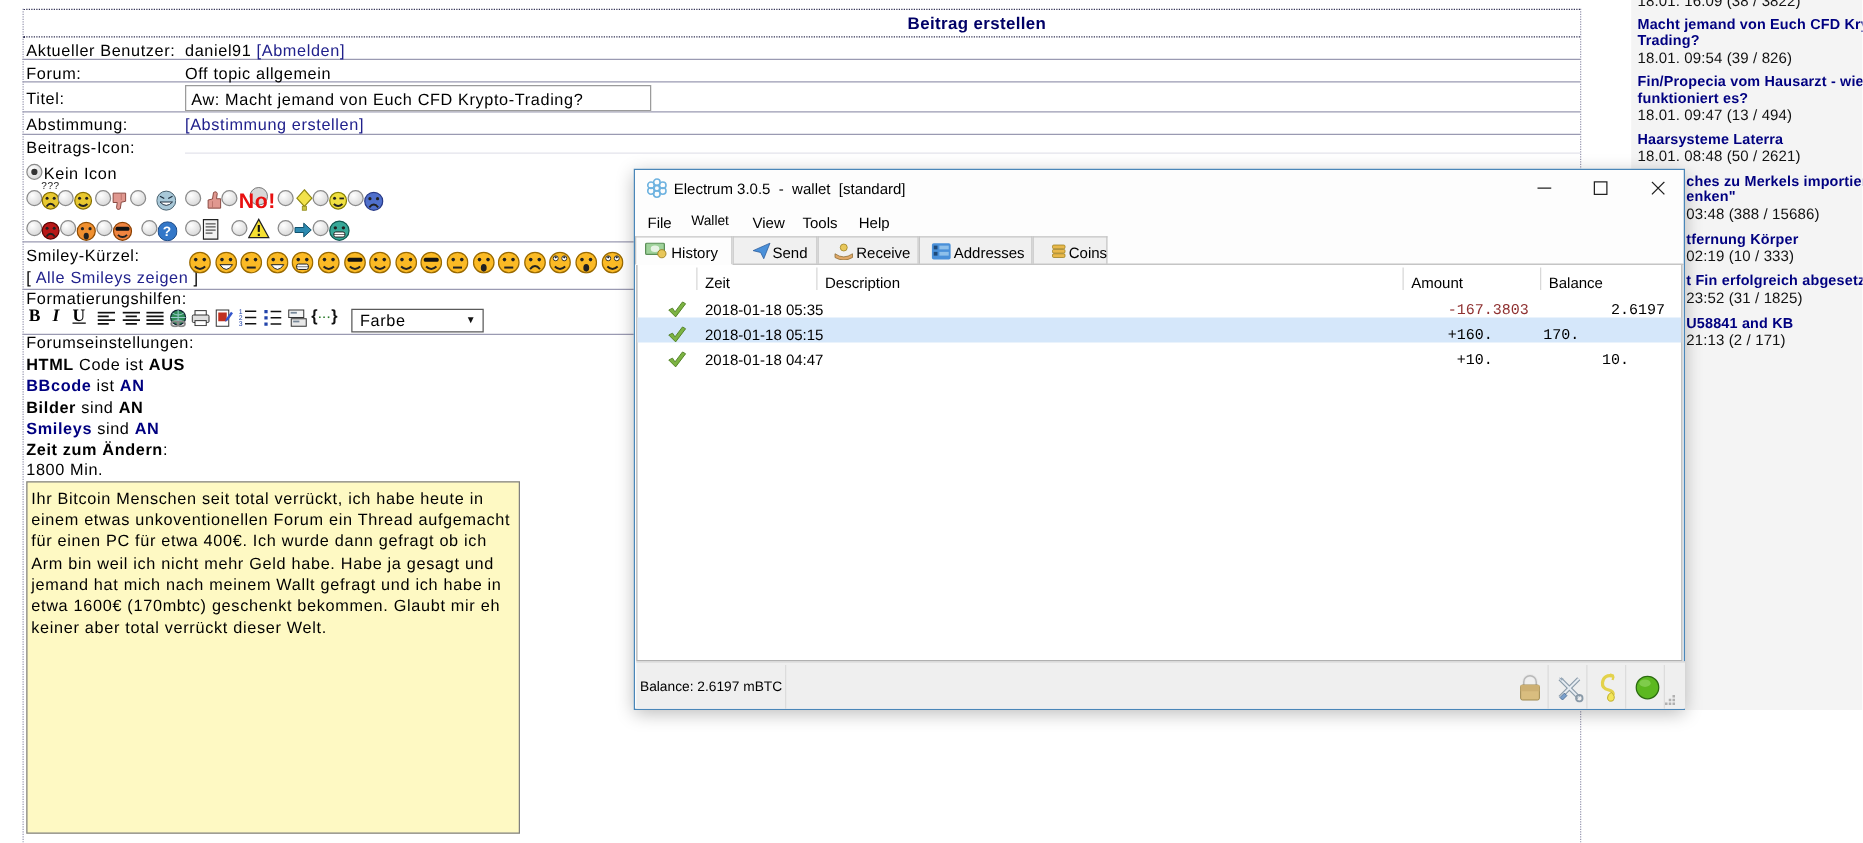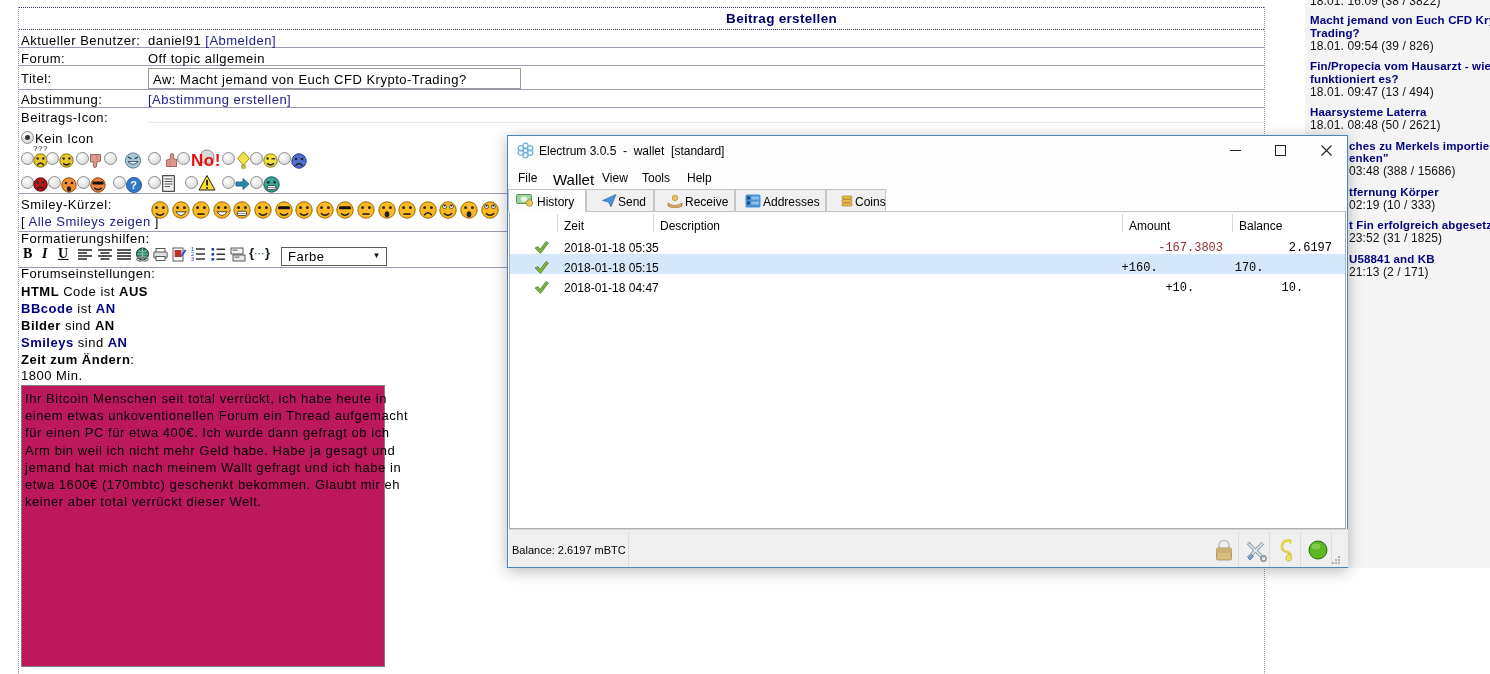--- a/index.html
+++ b/index.html
@@ -335,21 +335,21 @@
     <span style="position:absolute;left:6px;top:1px;font-size:13px">Farbe</span>
     <span style="position:absolute;right:5px;top:3px;font-size:8px;color:#111">▼</span>
   </div>
 <div class="etxt" style="left:21px;top:266px">Forumseinstellungen:</div>
 <div class="etxt" style="left:21px;top:284px"><span class="b">HTML</span> Code ist <span class="b">AUS</span></div>
 <div class="etxt" style="left:21px;top:301px"><span class="b" style="color:#000080">BBcode</span> ist <span class="b" style="color:#000080">AN</span></div>
 <div class="etxt" style="left:21px;top:318px"><span class="b">Bilder</span> sind <span class="b">AN</span></div>
 <div class="etxt" style="left:21px;top:335px"><span class="b" style="color:#000080">Smileys</span> sind <span class="b" style="color:#000080">AN</span></div>
 <div class="etxt" style="left:21px;top:352px"><span class="b">Zeit zum Ändern</span>:</div>
 <div class="etxt" style="left:21px;top:368px">1800 Min.</div>
-<div class="abs" style="left:21px;top:385px;width:364px;height:282px;border:1px solid #808080;background:#be185d;box-sizing:border-box">
+<div class="abs" style="left:21px;top:385px;width:395px;height:282px;border:1px solid #808080;background:#fef9c3;box-sizing:border-box">
     <div style="position:absolute;left:3px;top:4px;line-height:17.2px;letter-spacing:0.55px;white-space:nowrap">Ihr Bitcoin Menschen seit total verrückt, ich habe heute in<br>einem etwas unkoventionellen Forum ein Thread aufgemacht<br>für einen PC für etwa 400€. Ich wurde dann gefragt ob ich<br>Arm bin weil ich nicht mehr Geld habe. Habe ja gesagt und<br>jemand hat mich nach meinem Wallt gefragt und ich habe in<br>etwa 1600€ (170mbtc) geschenkt bekommen. Glaubt mir eh<br>keiner aber total verrückt dieser Welt.</div>
   </div>
 <div id="sidebar">
 <div class="abs" style="left:1305px;top:0;width:185px;height:568px;background:#f4f4f4"></div>
 <div class="d" style="left:1310px;top:-6px">18.01. 16:09 (38 / 3822)</div>
 <div class="t" style="left:1310px;top:14px">Macht jemand von Euch CFD Krypto-</div>
 <div class="t" style="left:1310px;top:27px">Trading?</div>
 <div class="d" style="left:1310px;top:39px">18.01. 09:54 (39 / 826)</div>
 <div class="t" style="left:1310px;top:60px">Fin/Propecia vom Hausarzt - wie</div>
 <div class="t" style="left:1310px;top:73px">funktioniert es?</div>
@@ -378,21 +378,21 @@
         <circle cx="8.5" cy="8.5" r="2.2"></circle>
       </g>
     </svg>
 <div class="etxt" style="left:31px;top:8px;font-size:12px">Electrum 3.0.5&nbsp; -&nbsp; wallet&nbsp; [standard]</div>
 <div class="abs" style="left:722px;top:14px;width:11px;height:1px;background:#222"></div>
 <div class="abs" style="left:767px;top:9px;width:9px;height:9px;border:1px solid #222"></div>
 <svg class="abs" style="left:813px;top:9px" width="11" height="11" viewBox="0 0 11 11">
       <path d="M0.5 0.5 L10.5 10.5 M10.5 0.5 L0.5 10.5" stroke="#222" stroke-width="1.1"></path>
     </svg>
 <div class="etxt" style="left:10px;top:35px;font-size:12px">File</div>
-<div class="etxt" style="left:45px;top:35px;font-size:15px">Wallet</div>
+<div class="etxt" style="left:45px;top:35px;font-size:11px">Wallet</div>
 <div class="etxt" style="left:94px;top:35px;font-size:12px">View</div>
 <div class="etxt" style="left:134px;top:35px;font-size:12px">Tools</div>
 <div class="etxt" style="left:179px;top:35px;font-size:12px">Help</div>
 <div class="etab" style="left:0px;width:78px;background:#fdfdfd;border-bottom:1px solid #fdfdfd;z-index:3;"></div>
 <div class="etab" style="left:78px;width:68px;background:#f0f0f0;"></div>
 <div class="etab" style="left:146px;width:81px;background:#f0f0f0;"></div>
 <div class="etab" style="left:227px;width:91px;background:#f0f0f0;"></div>
 <div class="etab" style="left:318px;width:60px;background:#f0f0f0;"></div>
 <div class="abs" style="left:0px;top:75px;width:839px;height:1px;background:#c5c5c5;z-index:2"></div>
 <svg class="abs" style="left:8px;top:58px;z-index:4" width="18" height="13" viewBox="0 0 18 13">
@@ -439,21 +439,21 @@
 <svg class="abs" style="left:24px;top:29px" width="15" height="13" viewBox="0 0 15 13">
         <path d="M1 7 L4 5.5 L6 8.5 L12 0.5 L14.5 2 L6.5 12.5 Z" fill="#7cb342" stroke="#4a7a1e" stroke-width="0.7"></path>
       </svg>
 <div class="etxt" style="left:54px;top:29px">2018-01-18 05:35</div>
 <div class="etxt" style="left:575px;top:29px;width:138px;text-align:right;font-family:'Liberation Mono',monospace;font-size:12px;color:#8f3131">-167.3803</div>
 <div class="etxt" style="left:685px;top:29px;width:137px;text-align:right;font-family:'Liberation Mono',monospace;font-size:12px;color:#000">2.6197</div>
 <svg class="abs" style="left:24px;top:49px" width="15" height="13" viewBox="0 0 15 13">
         <path d="M1 7 L4 5.5 L6 8.5 L12 0.5 L14.5 2 L6.5 12.5 Z" fill="#7cb342" stroke="#4a7a1e" stroke-width="0.7"></path>
       </svg>
 <div class="etxt" style="left:54px;top:49px">2018-01-18 05:15</div>
-<div class="etxt" style="left:575px;top:49px;width:138px;text-align:center;font-family:'Liberation Mono',monospace;font-size:12px;color:#000">+160.&nbsp;&nbsp;&nbsp;&nbsp;</div>
+<div class="etxt" style="left:575px;top:49px;width:138px;text-align:right;font-family:'Liberation Mono',monospace;font-size:12px;color:#000">+160.&nbsp;&nbsp;&nbsp;&nbsp;</div>
 <div class="etxt" style="left:685px;top:49px;width:137px;text-align:center;font-family:'Liberation Mono',monospace;font-size:12px;color:#000">170.&nbsp;&nbsp;&nbsp;&nbsp;</div>
 <svg class="abs" style="left:24px;top:69px" width="15" height="13" viewBox="0 0 15 13">
         <path d="M1 7 L4 5.5 L6 8.5 L12 0.5 L14.5 2 L6.5 12.5 Z" fill="#7cb342" stroke="#4a7a1e" stroke-width="0.7"></path>
       </svg>
 <div class="etxt" style="left:54px;top:69px">2018-01-18 04:47</div>
 <div class="etxt" style="left:575px;top:69px;width:138px;text-align:right;font-family:'Liberation Mono',monospace;font-size:12px;color:#000">+10.&nbsp;&nbsp;&nbsp;&nbsp;</div>
 <div class="etxt" style="left:685px;top:69px;width:137px;text-align:right;font-family:'Liberation Mono',monospace;font-size:12px;color:#000">10.&nbsp;&nbsp;&nbsp;&nbsp;</div>
 </div>
 <div class="abs" style="left:1px;top:393px;width:839px;height:38px;background:#efefef;border-top:1px solid #d4d4d4;box-sizing:border-box">
 <div class="etxt" style="left:3px;top:14px;font-size:11px">Balance: 2.6197 mBTC</div>

